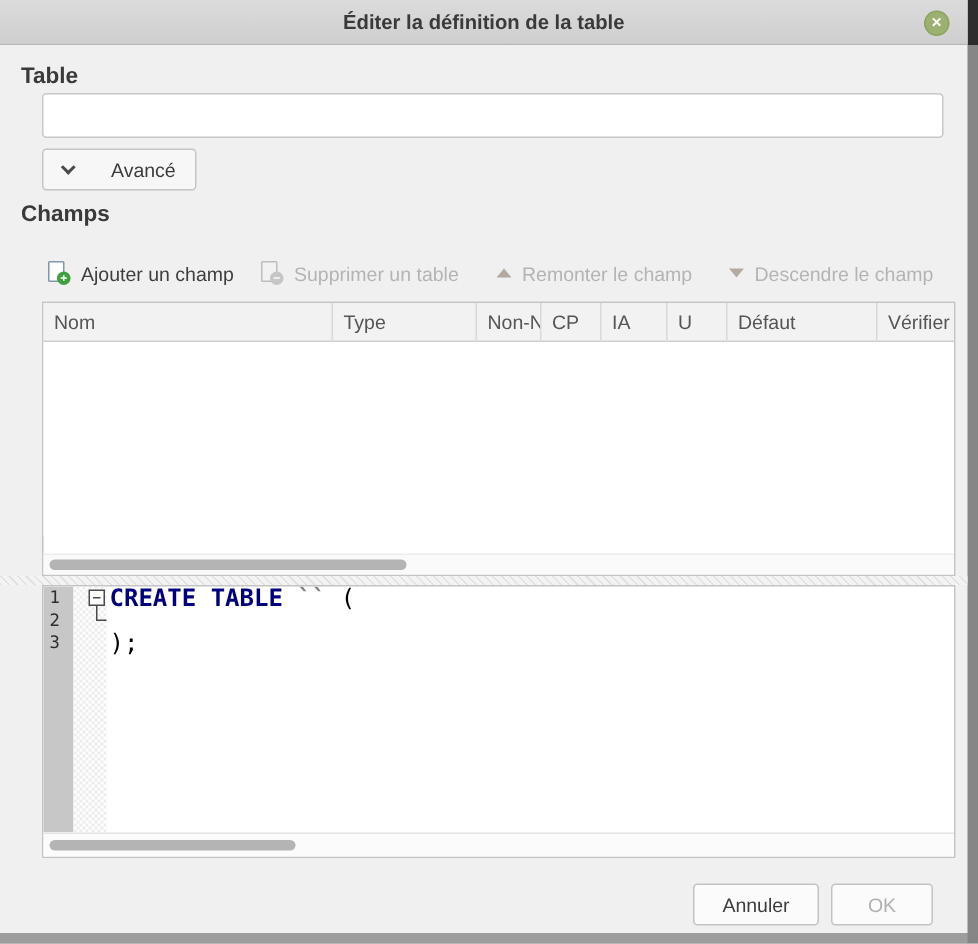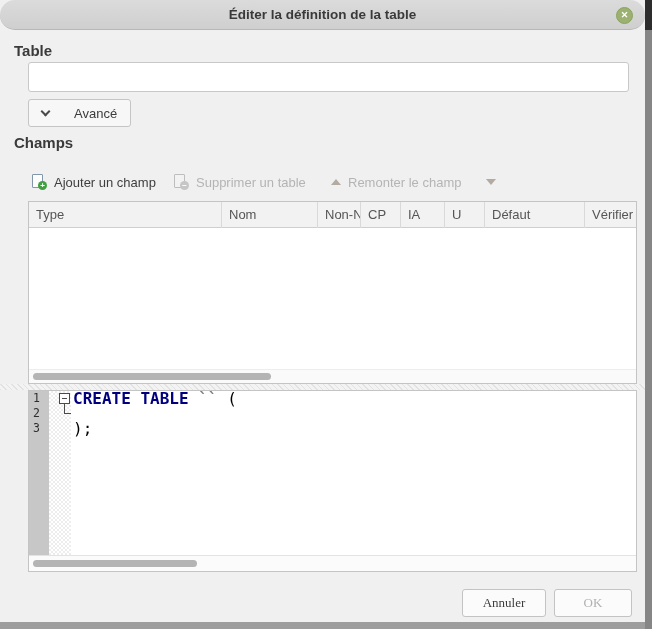--- a/index.html
+++ b/index.html
@@ -8,21 +8,21 @@
 
   
   .strip-right-dark { position:absolute; left:645px; top:0; width:7px; height:30px; background:#2d2d2d; }
   .strip-right { position:absolute; left:645px; top:30px; width:7px; height:599px; background:#868686; }
   .strip-bottom { position:absolute; left:0; top:622px; width:645px; height:7px; background:#9d9d9d; }
 
   .dialog { position:absolute; left:0; top:0; width:645px; height:622px; background:#f0f0f0; }
 
   
   .titlebar { position:absolute; left:0; top:0; width:645px; height:30px;
-    background:linear-gradient(#dbdbdb,#cfcfcf); border-bottom:1px solid #b7b7b7;border-radius:15px; }
+    background:linear-gradient(#dbdbdb,#cfcfcf); border-bottom:1px solid #b7b7b7; }
   .title { position:absolute; left:0; right:0; top:0; height:30px; line-height:30px; text-align:center;
     font-size:13.5px; font-weight:bold; color:#3a3a3a; }
   .close-btn { position:absolute; left:616px; top:7px; width:17px; height:17px; border-radius:50%;
     background:#9cb171; border:1px solid #8aa35f; cursor:default; }
   .close-x { position:absolute; left:0; top:0; width:15px; height:15px; line-height:15px; text-align:center;
     color:#ffffff; font-size:9px; font-weight:bold; }
 
   
   .sec-label { position:absolute; font-size:15px; font-weight:bold; color:#3a3a3a; }
   .lbl-table { left:14px; top:42px; }
@@ -95,23 +95,23 @@
   .fold-box { position:absolute; left:30px; top:2px; width:11px; height:11px; background:#fdfdfd;
     border:1px solid #4a4a4a; }
   .fold-minus { position:absolute; left:2px; top:4px; width:5px; height:1px; background:#4a4a4a; }
   .fold-vline { position:absolute; left:35px; top:13px; width:1px; height:10px; background:#4a4a4a; }
   .fold-tick { position:absolute; left:35px; top:22px; width:7px; height:1px; background:#4a4a4a; }
   .editor .hscroll { height:16px; background:#fbfbfb; border-top:1px solid #e3e3e3; }
   .editor .hthumb { left:4px; top:4px; width:164px; }
 
   
   .btn { position:absolute; top:589px; height:28px; background:#fbfbfb; border:1px solid #c3c3c3;
-    border-radius:3px; font-size:13px; font-family:Liberation Serif, serif; }
+    border-radius:3px; font-size:13px; font-family:Liberation Sans, sans-serif; }
   .btn-cancel { left:462px; width:84px; color:#3c3c3c; }
-  .btn-ok { left:554px; width:78px; color:#b0b0b0; }
+  .btn-ok { left:554px; width:68px; color:#b0b0b0; }
 </style>
 </head>
 <body>
 
 <div class="screen">
   <div class="strip-right-dark"></div>
   <div class="strip-right"></div>
   <div class="strip-bottom"></div>
 
   <div class="dialog">
@@ -149,26 +149,27 @@
       <span>Supprimer un table</span>
     </button>
 
     <button class="tb-item tb-up disabled">
       <span class="tri-up"></span>
       <span>Remonter le champ</span>
     </button>
 
     <button class="tb-item tb-down disabled">
       <span class="tri-down"></span>
+      <span>Descendre le champ</span>
     </button>
 
     <div class="grid">
       <div class="grid-header">
+        <div class="gh-cell">Nom</div>
         <div class="gh-cell">Type</div>
-        <div class="gh-cell">Nom</div>
         <div class="gh-cell">Non-Nul</div>
         <div class="gh-cell">CP</div>
         <div class="gh-cell">IA</div>
         <div class="gh-cell">U</div>
         <div class="gh-cell">Défaut</div>
         <div class="gh-cell">Vérifier</div>
       </div>
       <div class="grid-body"></div>
       <div class="hscroll">
         <div class="hthumb"></div>

